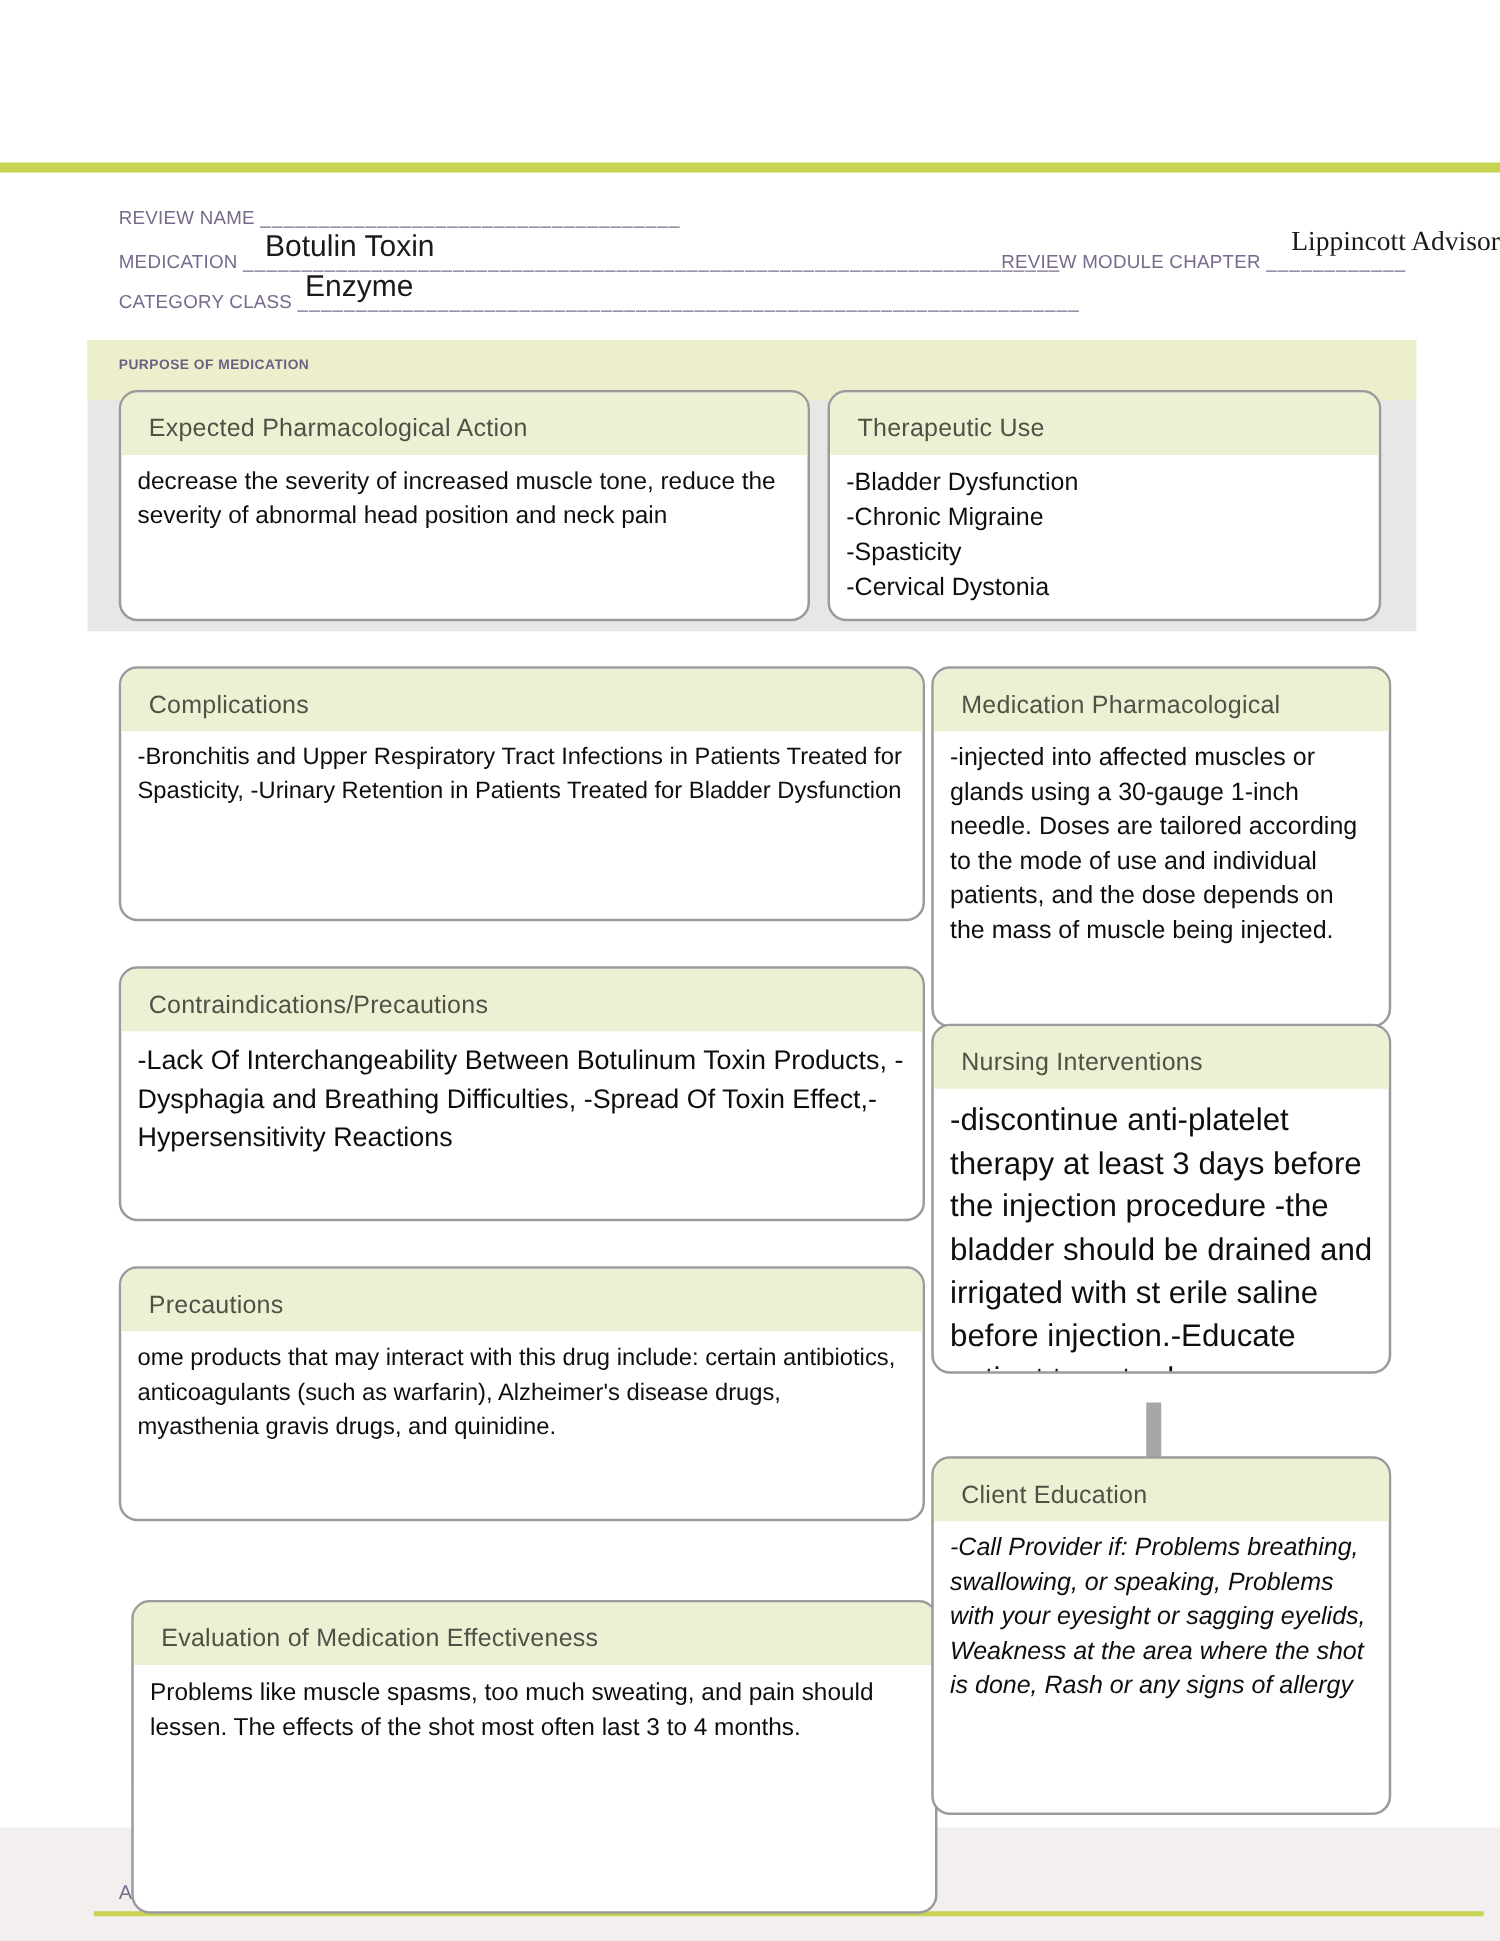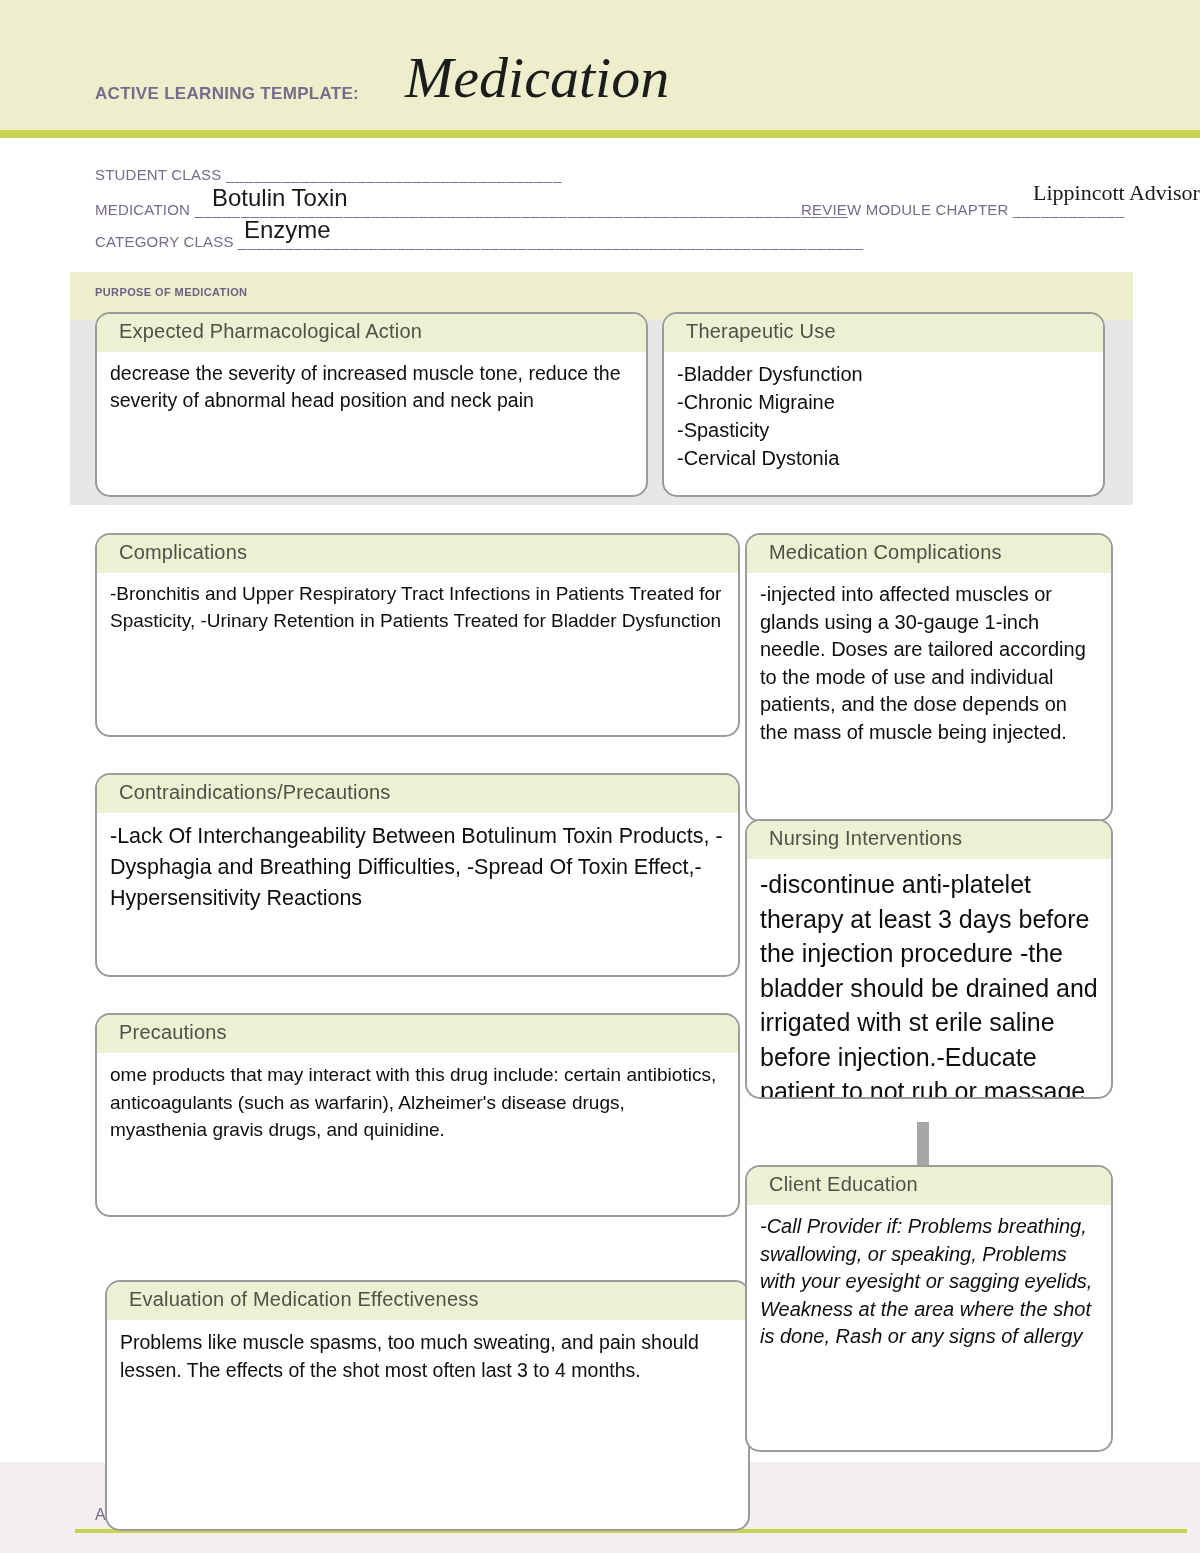--- a/index.html
+++ b/index.html
@@ -34,21 +34,21 @@
   .purpose-heading{
     position:absolute;left:25px;top:14px;font-size:11px;font-weight:bold;
     color:#6d5f82;letter-spacing:.4px;white-space:nowrap;
   }
   
   .box{
     position:absolute;background:#ffffff;border:2px solid #9b9b9b;
     border-radius:15px;overflow:hidden;z-index:1;box-sizing:border-box;
   }
   .box-head{
-    background:#eef0d3;padding:6px 10px 9px 22px;font-size:20px;
+    background:#eef0d3;padding:18px 10px 9px 22px;font-size:20px;
     color:#505046;letter-spacing:.2px;
   }
   .box-body{
     padding:8px 12px 8px 13px;font-size:19px;color:#0e0e0e;line-height:1.4;
   }
   .pre{white-space:pre-line;}
   
   .box-expected{left:25px;top:40px;width:553px;height:185px;}
   .box-therapeutic{left:592px;top:40px;width:443px;height:185px;}
   .box-expected .box-body{font-size:19.5px;line-height:1.38;}
@@ -73,28 +73,24 @@
     position:absolute;left:95px;top:1506px;font-size:16px;color:#776a8c;
     letter-spacing:.3px;white-space:nowrap;
   }
   .footer-line{position:absolute;left:75px;top:1529px;width:1112px;height:4px;background:#c9d352;}
 </style>
 </head>
 <body>
 
 <div class="page">
 
-  <div class="header">
-    <span class="eyebrow">ACTIVE LEARNING TEMPLATE:</span>
-    <span class="page-title">Medication</span>
-  </div>
   <div class="header-bar"></div>
 
   <div class="meta-row" style="left:95px;top:166px;">
-    <span>STUDENT CLASS</span>
+    <span>REVIEW NAME</span>
     <span class="meta-line">____________________________________</span>
   </div>
 
   <div class="meta-row" style="left:95px;top:201px;">
     <span>MEDICATION</span>
     <span class="meta-line">______________________________________________________________________</span>
   </div>
   <span class="fill-value" style="left:212px;top:184px;">Botulin Toxin</span>
 
   <div class="meta-row" style="left:801px;top:201px;">
@@ -141,21 +137,21 @@
     <div class="box-head">Precautions</div>
     <div class="box-body">ome products that may interact with this drug include: certain antibiotics, anticoagulants (such as warfarin), Alzheimer's disease drugs, myasthenia gravis drugs, and quinidine.</div>
   </div>
 
   <div class="box box-evaluation">
     <div class="box-head">Evaluation of Medication Effectiveness</div>
     <div class="box-body">Problems like muscle spasms, too much sweating, and pain should lessen. The effects of the shot most often last 3 to 4 months.</div>
   </div>
 
   <div class="box box-medadmin">
-    <div class="box-head">Medication Complications</div>
+    <div class="box-head">Medication Pharmacological</div>
     <div class="box-body">-injected into affected muscles or glands using a 30-gauge 1-inch needle. Doses are tailored according to the mode of use and individual patients, and the dose depends on the mass of muscle being injected.</div>
   </div>
 
   <div class="box box-nursing">
     <div class="box-head">Nursing Interventions</div>
     <div class="box-body">-discontinue anti-platelet therapy at least 3 days before the injection procedure -the bladder should be drained and irrigated with st erile saline before injection.-Educate patient to not rub or massage</div>
   </div>
 
   <div class="connector"></div>
 

